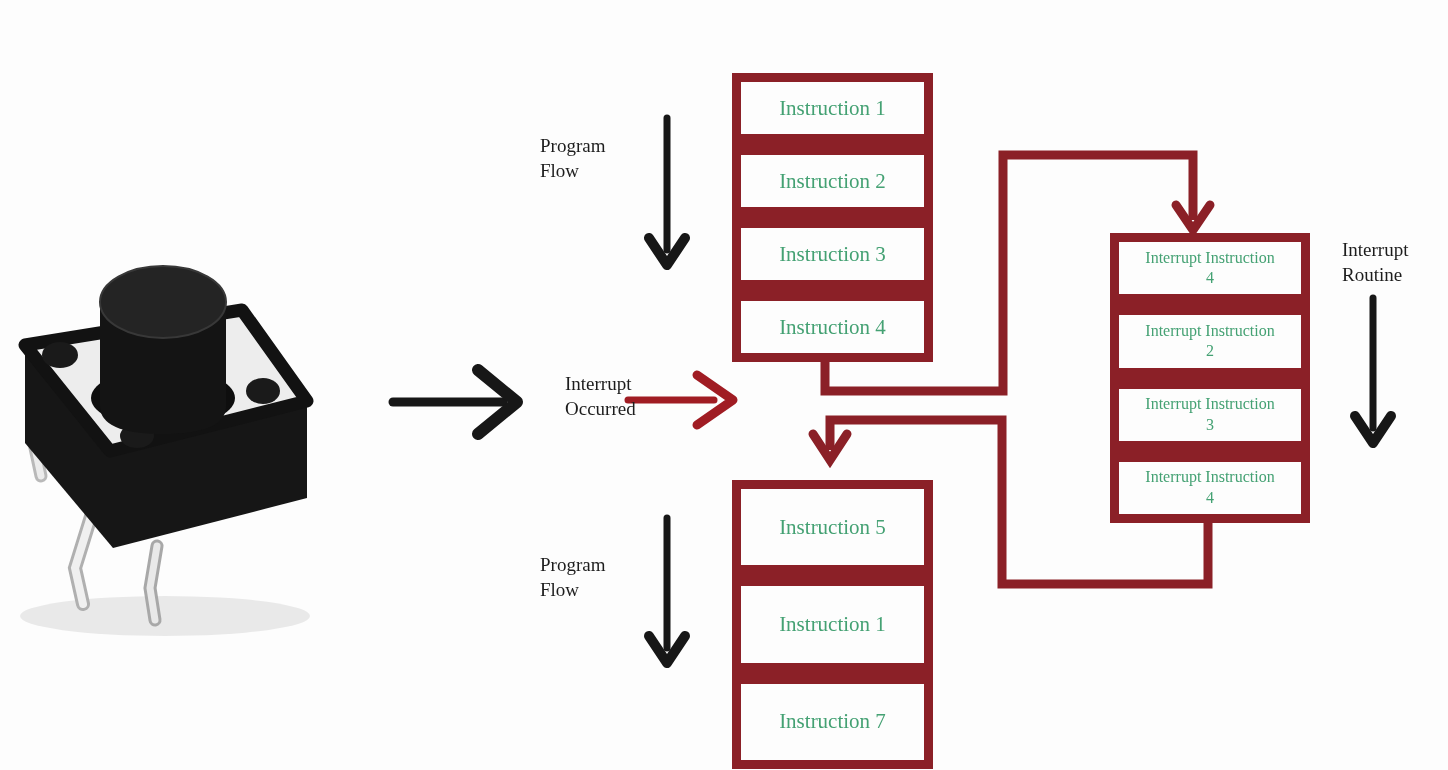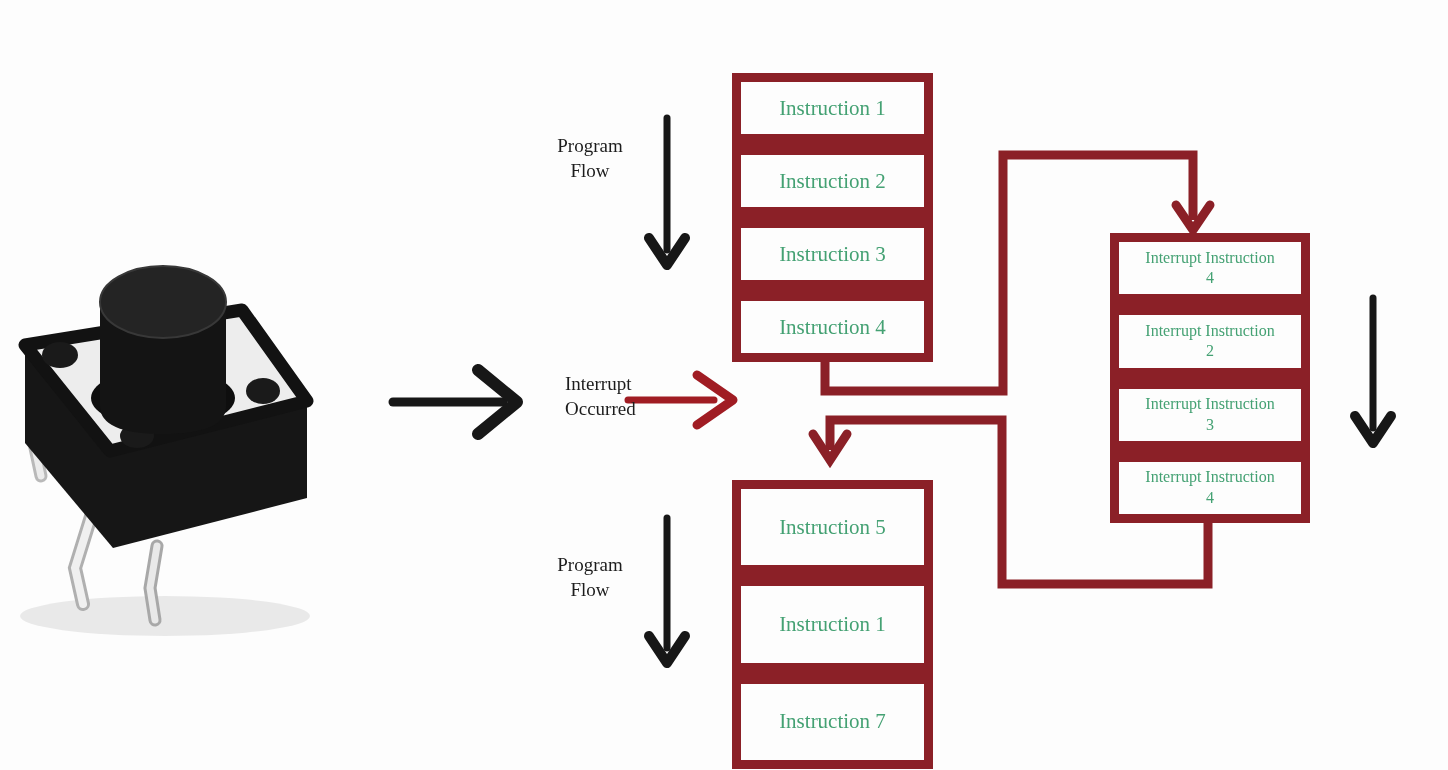--- a/index.html
+++ b/index.html
@@ -25,21 +25,21 @@
     text-align:center; color: var(--green, #44a173);
   }
   .box-main .cell { font-size:21px; }
   .box-int .cell { font-size:16px; line-height:1.28; }
   .box-int .cell .wrap { display:block; width:132px; }
 
   .lbl {
     position:absolute; color: var(--label, #1d1d1d);
     font-size:19px; line-height:1.33;
   }
-  .lbl.center { text-align:center; }
+  .lbl.center { }
 
   #photo { position:absolute; left:5px; top:248px; width:340px; height:400px; }
 </style>
 </head>
 <body>
 
 <div id="canvas">
 
   <svg id="photo" viewBox="0 0 340 400" role="img" aria-label="black tactile push button switch">
     <g>
@@ -105,20 +105,21 @@
       <path class="stroke-maroon" d="M813 434 L830 460 L847 434" stroke-width="9" stroke-linecap="round"></path>
     </g>
   </svg>
 
   <div class="lbl center" style="left:540px; top:133px; width:100px;">Program Flow</div>
 
   <div class="lbl" style="left:565px; top:371px; width:95px;">Interrupt Occurred</div>
 
   <div class="lbl center" style="left:540px; top:552px; width:100px;">Program Flow</div>
 
+  <div class="lbl" style="left:1342px; top:237px; width:100px;">Interrupt Routine</div>
 
   <div class="cellbox box-main" style="left:732px; top:73px; width:201px; height:289px;">
     <div class="cell">Instruction 1</div>
     <div class="cell">Instruction 2</div>
     <div class="cell">Instruction 3</div>
     <div class="cell">Instruction 4</div>
   </div>
 
   <div class="cellbox box-main" style="left:732px; top:480px; width:201px; height:289px;">
     <div class="cell">Instruction 5</div>

